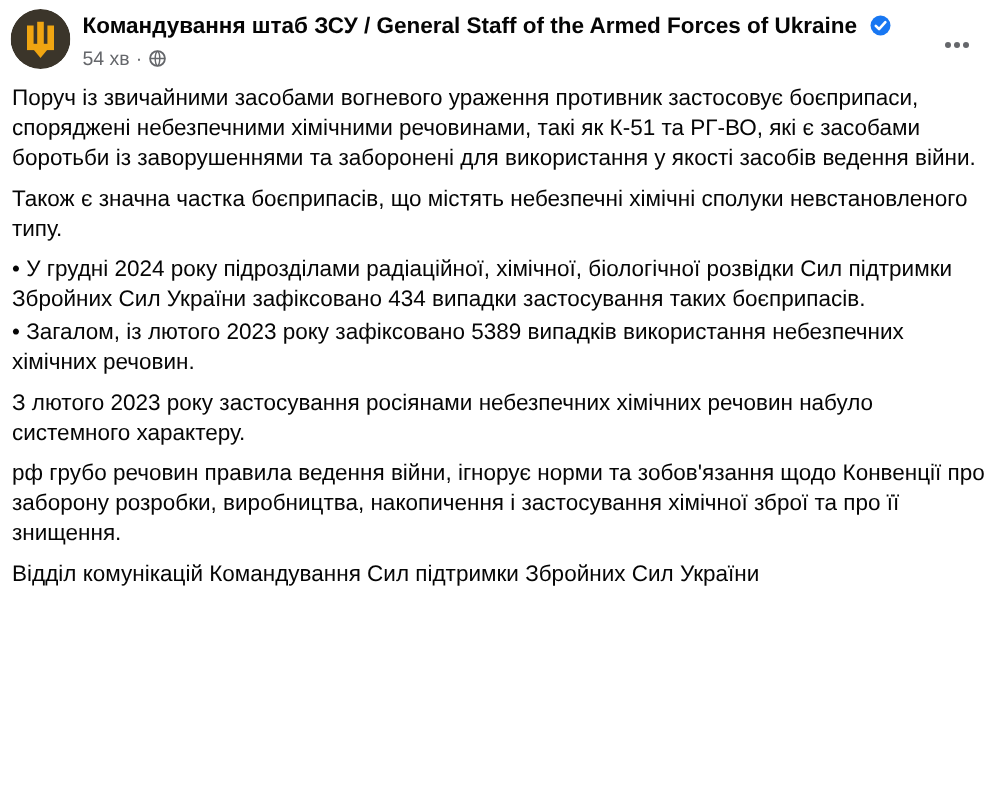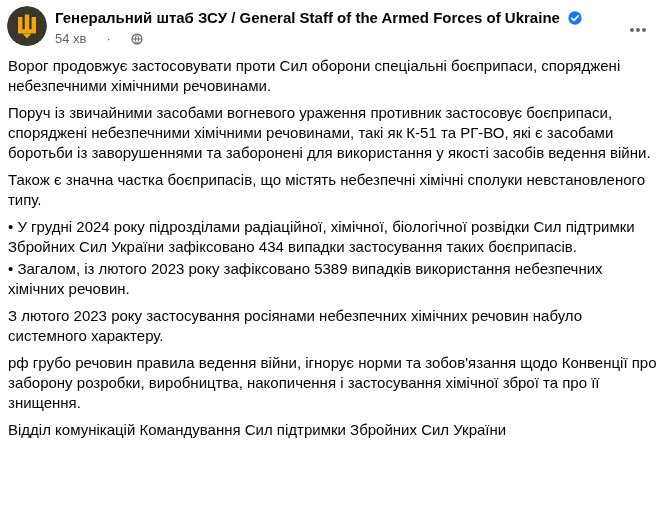--- a/index.html
+++ b/index.html
@@ -46,21 +46,21 @@
   }
   .page-name { cursor: pointer; }
   .verified-badge {
     display: inline-block;
     vertical-align: -2px;
     margin-left: 4px;
   }
   .meta-row {
     display: flex;
     align-items: center;
-    gap: 20px;
+    gap: 4px;
     font-size: 13px;
     line-height: 16px;
     color: #65676b;
     margin-top: 2px;
   }
   .meta-timestamp { cursor: pointer; }
   .globe-icon { display: inline-flex; }
   .more-btn {
     border: none;
     background: none;
@@ -107,21 +107,21 @@
           <rect x="17.8" y="8.5" width="4.4" height="16.5"></rect>
           <rect x="24.6" y="11" width="4.4" height="14"></rect>
           <rect x="11" y="23.2" width="18" height="4.2"></rect>
           <polygon points="15.6,27.4 24.4,27.4 20,32.6"></polygon>
         </g>
       </svg>
     </div>
 
     <div class="header-info">
       <div class="name-row">
-        <span class="page-name">Генеральний штаб ЗСУ / General Staff of the Armed Forces of Ukraine</span>
+        <span class="page-name">Командування штаб ЗСУ / General Staff of the Armed Forces of Ukraine</span>
         <span class="verified-badge">
           <svg width="14" height="14" viewBox="0 0 16 16">
             <circle cx="8" cy="8" r="7.6" fill="#1877f2"></circle>
             <path d="M4.4 8.3 L6.9 10.7 L11.7 5.5" fill="none" stroke="#ffffff" stroke-width="2" stroke-linecap="round" stroke-linejoin="round"></path>
           </svg>
         </span>
       </div>
       <div class="meta-row">
         <span class="meta-timestamp">54 хв</span>
         <span class="meta-dot">·</span>
@@ -140,21 +140,20 @@
           <circle cx="4" cy="10" r="2"></circle>
           <circle cx="10" cy="10" r="2"></circle>
           <circle cx="16" cy="10" r="2"></circle>
         </g>
       </svg>
     </button>
 
   </div>
 
   <div class="post-body">
-    <p>Ворог продовжує застосовувати проти Сил оборони спеціальні боєприпаси, споряджені небезпечними хімічними речовинами.</p>
     <p>Поруч із звичайними засобами вогневого ураження противник застосовує боєприпаси, споряджені небезпечними хімічними речовинами, такі як К-51 та РГ-ВО, які є засобами боротьби із заворушеннями та заборонені для використання у якості засобів ведення війни.</p>
     <p>Також є значна частка боєприпасів, що містять небезпечні хімічні сполуки невстановленого типу.</p>
     <p class="tight">• У грудні 2024 року підрозділами радіаційної, хімічної, біологічної розвідки Сил підтримки Збройних Сил України зафіксовано 434 випадки застосування таких боєприпасів.</p>
     <p>• Загалом, із лютого 2023 року зафіксовано 5389 випадків використання небезпечних хімічних речовин.</p>
     <p>З лютого 2023 року застосування росіянами небезпечних хімічних речовин набуло системного характеру.</p>
     <p>рф грубо речовин правила ведення війни, ігнорує норми та зобов'язання щодо Конвенції про заборону розробки, виробництва, накопичення і застосування хімічної зброї та про її знищення.</p>
     <p class="last">Відділ комунікацій Командування Сил підтримки Збройних Сил України</p>
   </div>
 
 </div>

